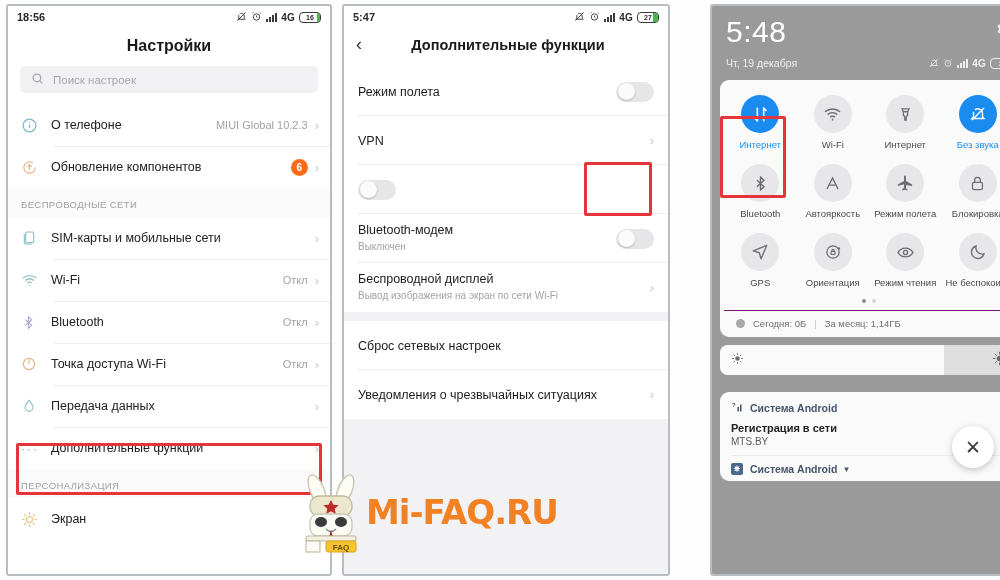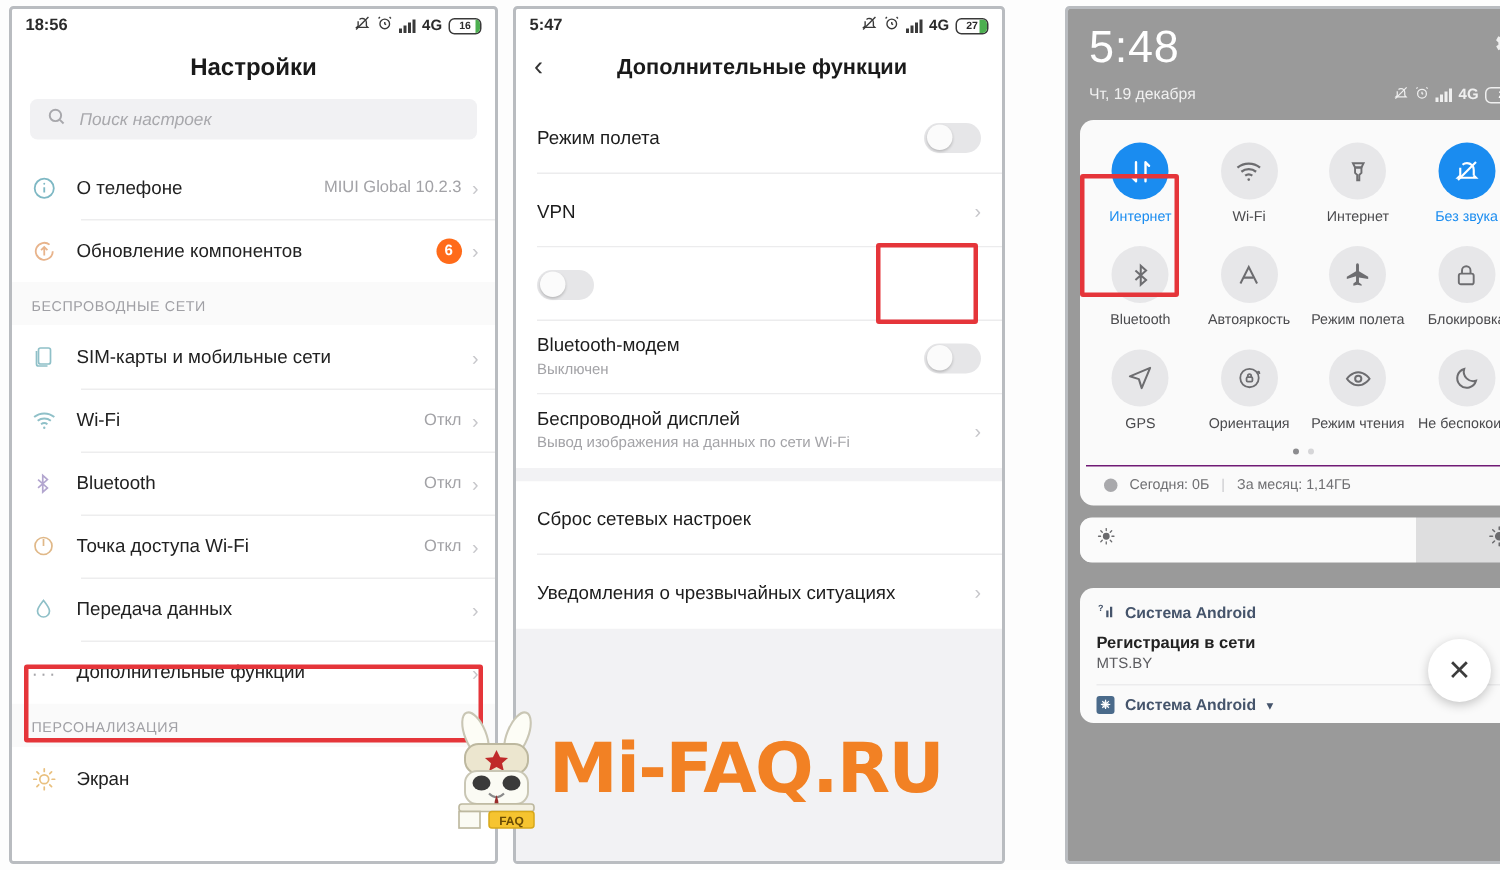--- a/index.html
+++ b/index.html
@@ -51,21 +51,21 @@
   .battery span { position: relative; z-index: 2; }
 
   
   .settings-title {
     text-align: center; font-size: 16px; font-weight: bold;
     color: #1a1a1a; padding: 9px 0 11px;
   }
   .search-wrap { padding: 0 12px 11px; }
   .search-box {
     background: #f1f1f3; border-radius: 5px; height: 27px;
-    display: flex; align-items: center; gap: 9px; padding: 0 11px; font-style: italic;
+    display: flex; align-items: center; gap: 9px; padding: 0 11px;
   }
   .search-box .ph { font-size: 11.5px; color: #a8a8ac; }
   .list-group { background: #fff; }
   .row {
     display: flex; align-items: center; min-height: 42px;
     padding: 0 11px 0 13px; position: relative; background: #fff;
   }
   .row + .row::before {
     content:""; position:absolute; left:46px; right:0; top:0;
     height:1px; background:#ededee;
@@ -199,21 +199,21 @@
     position:absolute; border: 3px solid #e5353a; border-radius: 2px;
     pointer-events:none; z-index: 40;
   }
 
   
   .watermark {
     position:absolute; left: 300px; top: 470px; z-index: 60;
     display:flex; align-items:center; gap: 4px;
   }
   .wm-text {
-    font-size: 46px; font-weight: bold; color: #f28124;
+    font-size: 34px; font-weight: bold; color: #f28124;
     letter-spacing: -1px; font-family: "DejaVu Sans", sans-serif;
   }
   .mascot { width: 62px; height: 84px; position: relative; }
 </style>
 </head>
 <body>
 
 <div id="root">
 
   <div class="phone" style="left:6px; top:4px; width:326px; height:572px;">
@@ -448,21 +448,21 @@
           <div class="r2-sub">Выключен</div>
         </div>
         <div class="toggle">
             <div class="knob"></div>
           </div>
       </div>
 
       <div class="row2 no-sep">
         <div class="r2-text">
           <div class="r2-title">Беспроводной дисплей</div>
-          <div class="r2-sub">Вывод изображения на данных по сети Wi-Fi</div>
+          <div class="r2-sub">Вывод изображения на экран по сети Wi-Fi</div>
         </div>
         <span class="chev">›</span>
       </div>
 
       <div class="gap-sep"></div>
 
       <div class="row2">
         <div class="r2-text">
           <div class="r2-title">Сброс сетевых настроек</div>
         </div>

